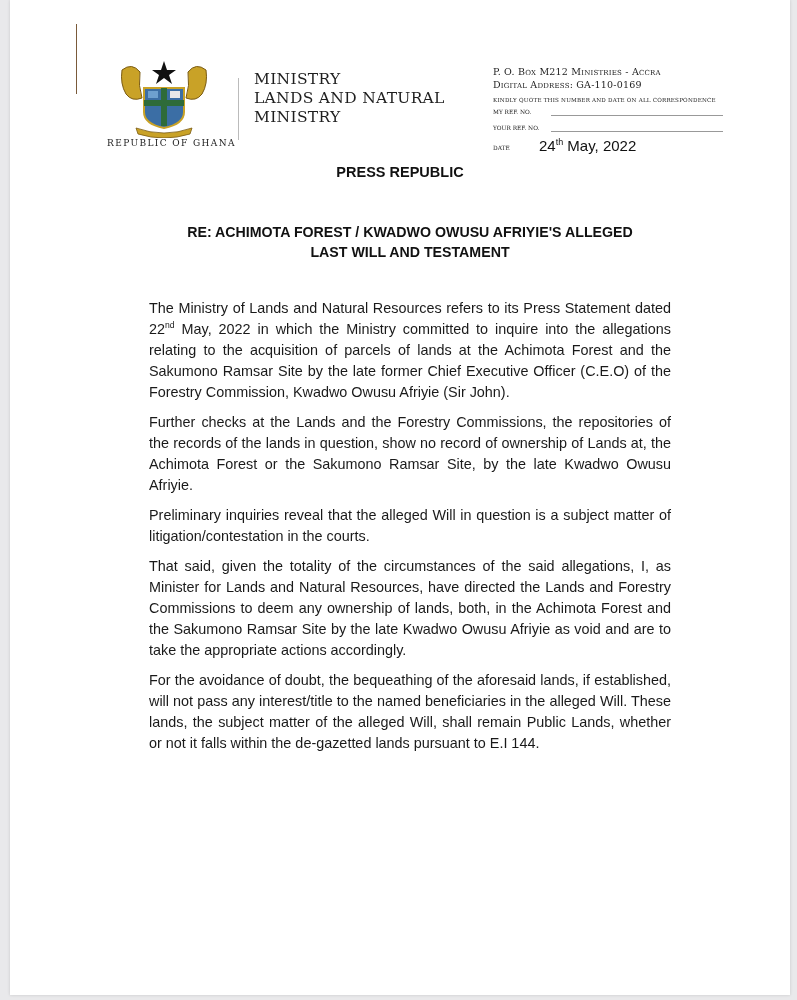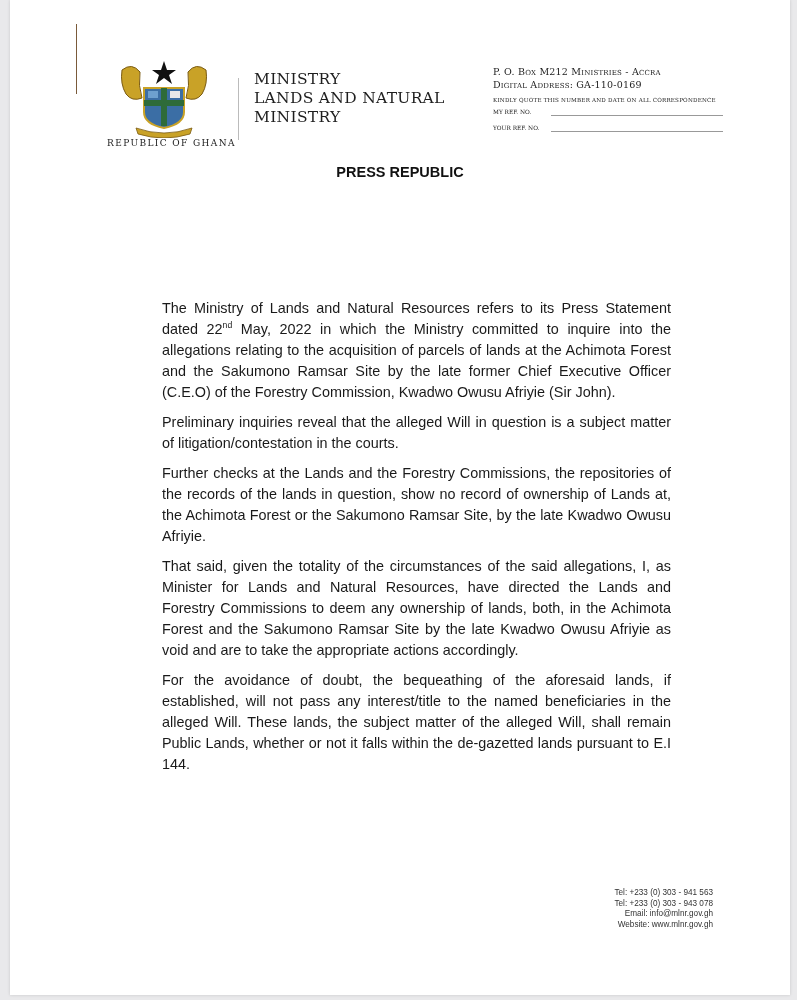--- a/index.html
+++ b/index.html
@@ -58,21 +58,21 @@
   }
   .re {
     position: absolute; left: 120px; top: 222px; width: 560px; text-align: center;
     font-family: "Liberation Sans", sans-serif; font-weight: bold; font-size: 14.2px; line-height: 20px; color: #111;
   }
   .body {
     position: absolute; left: 135px; top: 298px; width: 526px;
     font-family: "Liberation Sans", sans-serif; font-size: 14.4px; line-height: 21px; color: #1a1a1a;
     text-align: justify;
   }
-  .body p { margin: 0 0 9px 17px; }
+  .body p { margin: 0 0 9px 4px; }
   .contact {
     position: absolute; left: 560px; top: 888px; width: 143px; text-align: right;
     font-family: "Liberation Sans", sans-serif; font-size: 8.2px; line-height: 10.5px; color: #333;
   }
   .contact div { white-space: nowrap; }
 </style>
 </head>
 <body>
 
 <div class="page">
@@ -109,34 +109,34 @@
     <div class="l2">Digital Address: GA-110-0169</div>
     <div class="kq">Kindly quote this number and date on all correspondence</div>
     <div class="ref-row">
       <span class="lab">My Ref. No.</span>
       <span class="ln"></span>
     </div>
     <div class="ref-row">
       <span class="lab">Your Ref. No.</span>
       <span class="ln"></span>
     </div>
+    <div class="date-row">
+      <span class="lab">Date</span>
+      <span class="val"><span>24</span><sup>th</sup><span> May, 2022</span></span>
+    </div>
   </div>
 
   <div class="press">PRESS REPUBLIC</div>
 
   <div class="re">
+    <div>RE: ACHIMOTA FOREST / KWADWO OWUSU AFRIYIE'S ALLEGED</div>
+    <div>LAST WILL AND TESTAMENT</div>
   </div>
 
   <div class="body">
     <p><span>The Ministry of Lands and Natural Resources refers to its Press Statement dated 22</span><sup>nd</sup><span> May, 2022 in which the Ministry committed to inquire into the allegations relating to the acquisition of parcels of lands at the Achimota Forest and the Sakumono Ramsar Site by the late former Chief Executive Officer (C.E.O) of the Forestry Commission, Kwadwo Owusu Afriyie (Sir John).</span></p>
+    <p>Further checks at the Lands and the Forestry Commissions, the repositories of the records of the lands in question, show no record of ownership of Lands at, the Achimota Forest or the Sakumono Ramsar Site, by the late Kwadwo Owusu Afriyie.</p>
     <p>Preliminary inquiries reveal that the alleged Will in question is a subject matter of litigation/contestation in the courts.</p>
-    <p>Further checks at the Lands and the Forestry Commissions, the repositories of the records of the lands in question, show no record of ownership of Lands at, the Achimota Forest or the Sakumono Ramsar Site, by the late Kwadwo Owusu Afriyie.</p>
     <p>That said, given the totality of the circumstances of the said allegations, I, as Minister for Lands and Natural Resources, have directed the Lands and Forestry Commissions to deem any ownership of lands, both, in the Achimota Forest and the Sakumono Ramsar Site by the late Kwadwo Owusu Afriyie as void and are to take the appropriate actions accordingly.</p>
     <p>For the avoidance of doubt, the bequeathing of the aforesaid lands, if established, will not pass any interest/title to the named beneficiaries in the alleged Will. These lands, the subject matter of the alleged Will, shall remain Public Lands, whether or not it falls within the de-gazetted lands pursuant to E.I 144.</p>
   </div>
 
-  <div class="contact">
-    <div>Tel: +233 (0) 303 - 941 563</div>
-    <div>Tel: +233 (0) 303 - 943 078</div>
-    <div>Email: info@mlnr.gov.gh</div>
-    <div>Website: www.mlnr.gov.gh</div>
-  </div>
 </div>
 
 </body></html>

